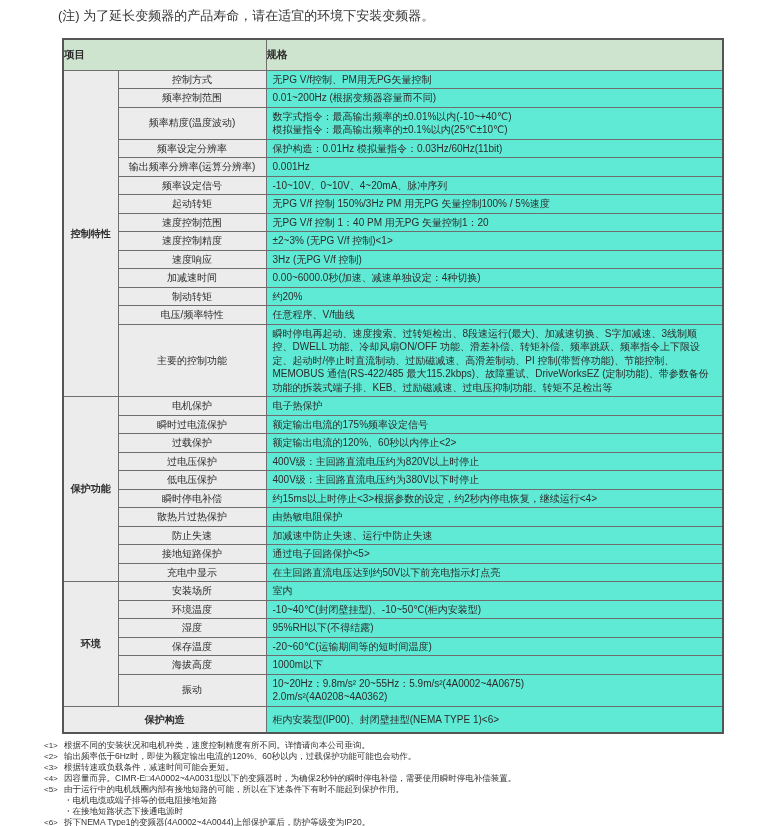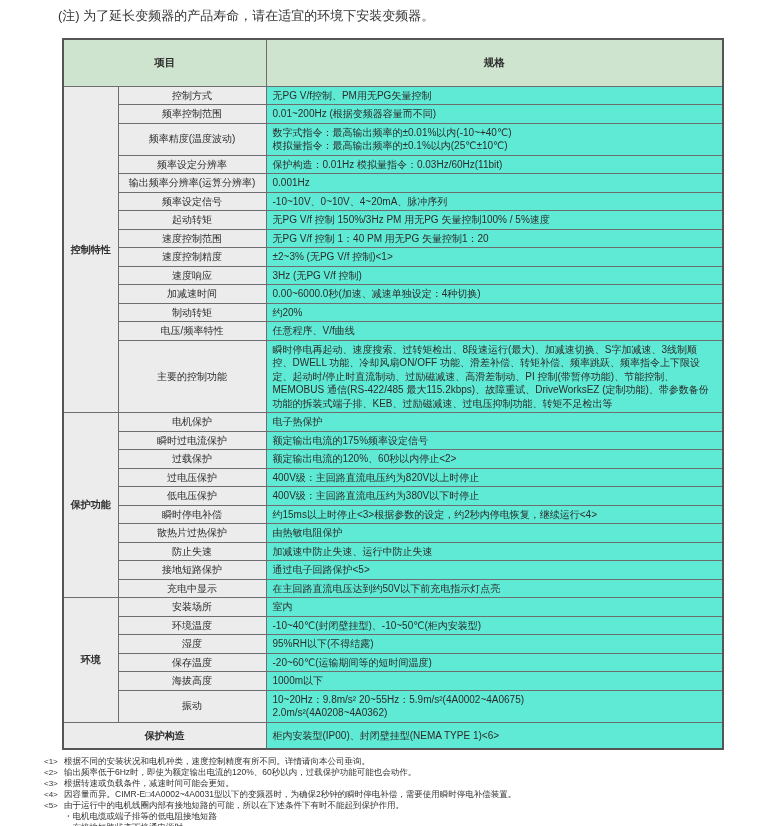--- a/index.html
+++ b/index.html
@@ -34,21 +34,21 @@
   .spec-table col.c1{width:55px;}
   .spec-table col.c2{width:148px;}
   .spec-table col.c3{width:457px;}
   .spec-table th,.spec-table td{
     border:1px solid var(--border);
     font-size:10px;line-height:13.5px;color:var(--text);
     overflow:hidden;
   }
   .spec-table thead th{
     background:var(--header-bg);
-    font-weight:700;text-align:center;padding:16px 0;font-size:10.5px;
+    font-weight:700;text-align:left;padding:8px 0;font-size:10.5px;
   }
   td.group{
     background:var(--item-bg);
     text-align:center;vertical-align:middle;
     font-weight:700;padding:6px 1px;margin-left:37px;
   }
   td.item{
     background:var(--item-bg);
     text-align:center;vertical-align:middle;
     padding:2px 1px;

